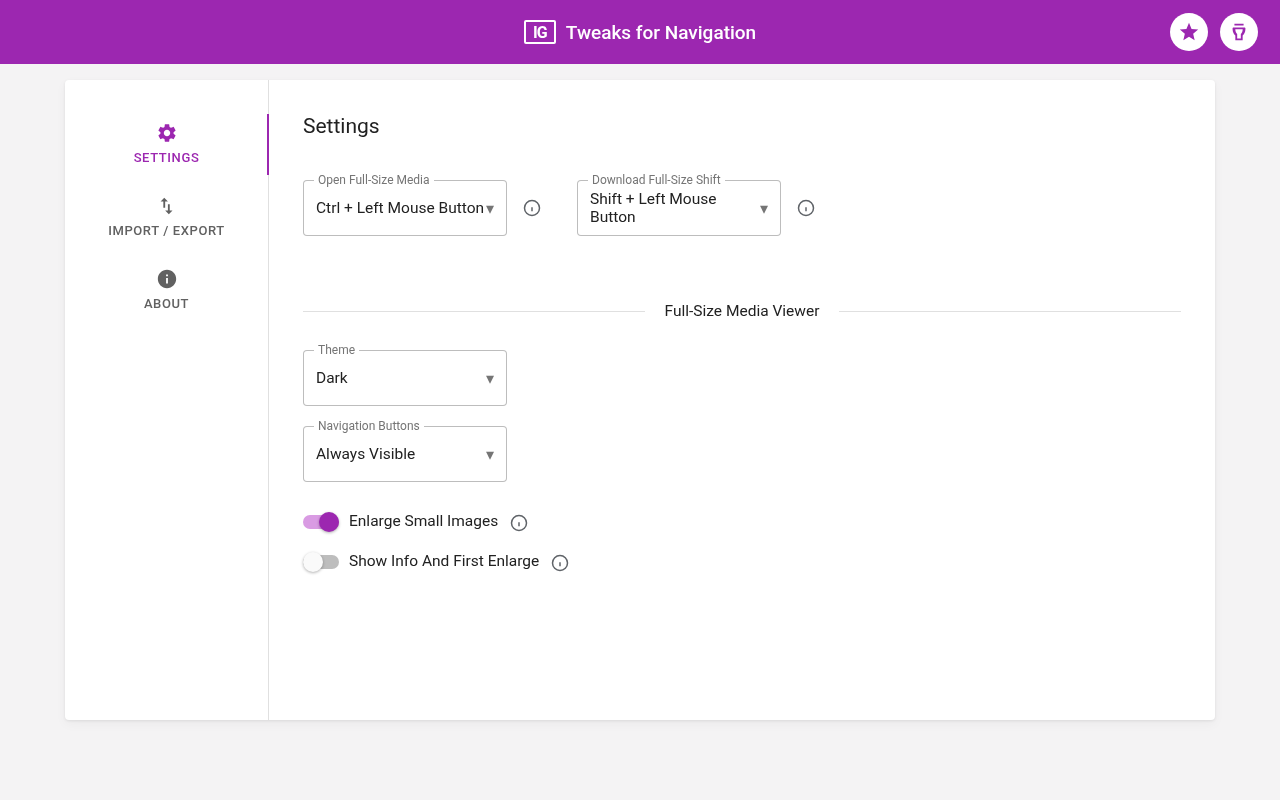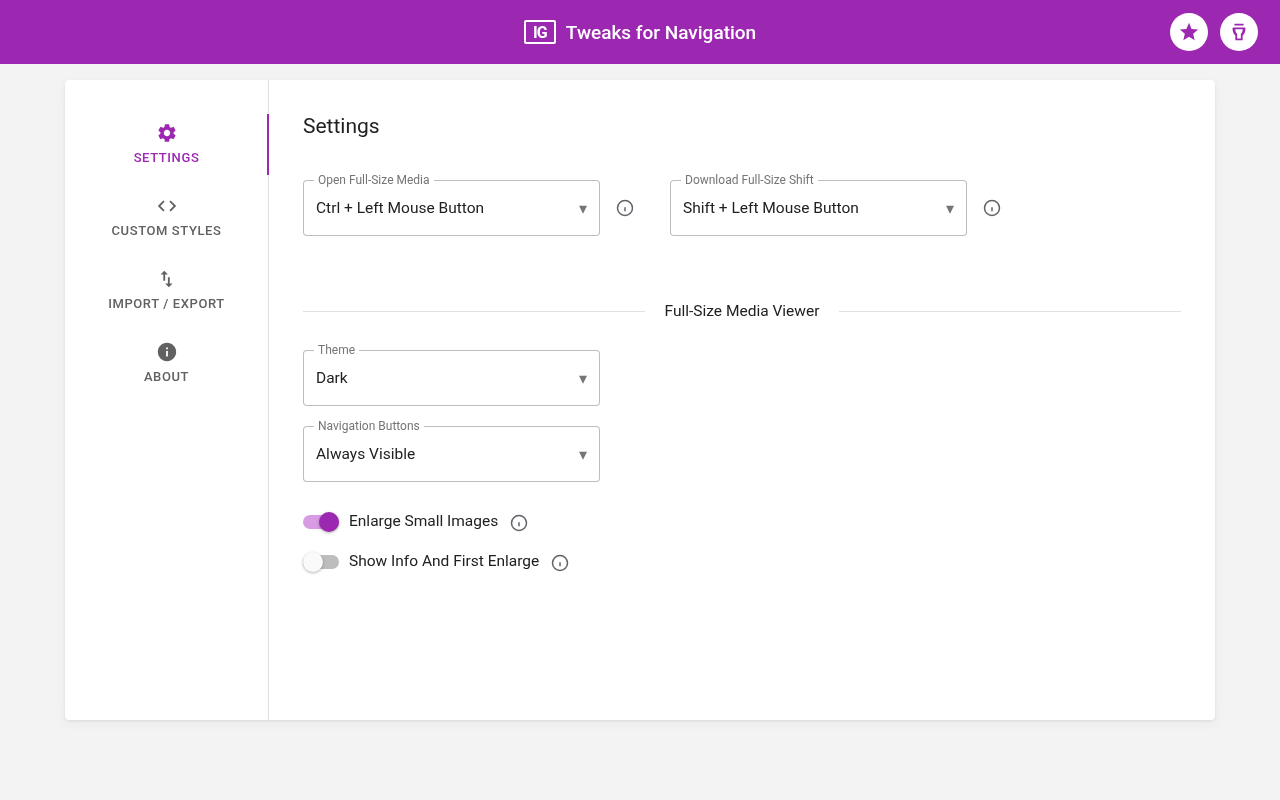--- a/index.html
+++ b/index.html
@@ -16,21 +16,21 @@
 .nav-item { display: flex; flex-direction: column; align-items: center; padding: 14px 8px 16px; cursor: pointer; color: #616161; position: relative; }
 .nav-item.active { color: #9c27b0; }
 .nav-item.active::after { content: ""; position: absolute; right: -1px; top: 6px; bottom: 6px; width: 2px; background: #9c27b0; }
 .nav-item .nicon { width: 22px; height: 22px; margin-bottom: 6px; }
 .nav-item .nicon svg { width: 22px; height: 22px; fill: currentColor; }
 .nav-label { font-size: 13px; letter-spacing: 0.6px; font-weight: 500; }
 .main { flex: 1; padding: 34px 34px 34px 34px; }
 .page-title { font-size: 21px; font-weight: 400; color: #212121; margin-bottom: 42px; }
 .row { display: flex; gap: 34px; margin-bottom: 12px; }
 .field-group { display: flex; align-items: center; gap: 14px; }
-.oselect { position: relative; width: 297px; height: 56px; border: 1px solid rgba(0,0,0,0.26); border-radius: 4px; display: flex; align-items: center; padding: 0 12px; cursor: pointer; background: #fff; }
+.oselect { position: relative; width: 204px; height: 56px; border: 1px solid rgba(0,0,0,0.26); border-radius: 4px; display: flex; align-items: center; padding: 0 12px; cursor: pointer; background: #fff; }
 .oselect .floating { position: absolute; top: -8px; left: 10px; background: #fff; padding: 0 4px; font-size: 12px; color: #757575; }
 .oselect .value { font-size: 15.5px; color: #212121; flex: 1; }
 .oselect .caret { color: #757575; }
 .info-icon { width: 22px; height: 22px; color: #5f6368; display: flex; align-items: center; justify-content: center; cursor: pointer; }
 .info-icon svg { width: 20px; height: 20px; fill: none; stroke: currentColor; stroke-width: 1.8; }
 .section-divider { display: flex; align-items: center; margin: 66px 0 30px; }
 .section-divider hr { flex: 1; border: none; border-top: 1px solid #e0e0e0; }
 .section-divider .sec-title { padding: 0 20px; font-size: 15.5px; color: #212121; }
 .stack { display: flex; flex-direction: column; gap: 20px; margin-bottom: 30px; justify-content: center; }
 .toggles { display: flex; flex-direction: column; gap: 18px; }
@@ -64,26 +64,20 @@
   </div>
 </div>
 
 <div class="shell">
   <div class="sidebar">
     <div class="nav-item active">
       <span class="nicon"><svg viewBox="0 0 24 24">
             <path d="M19.14 12.94c.04-.31.06-.63.06-.94s-.02-.63-.06-.94l2.03-1.58c.18-.14.23-.4.11-.61l-1.92-3.32c-.12-.21-.37-.29-.58-.21l-2.39.96c-.5-.38-1.04-.7-1.63-.94l-.36-2.54c-.03-.23-.23-.4-.46-.4h-3.84c-.23 0-.43.17-.46.4l-.36 2.54c-.59.24-1.13.56-1.63.94l-2.39-.96c-.21-.08-.46 0-.58.21L2.73 8.87c-.12.21-.07.47.11.61l2.03 1.58c-.04.31-.06.63-.06.94s.02.63.06.94l-2.03 1.58c-.18.14-.23.4-.11.61l1.92 3.32c.12.21.37.29.58.21l2.39-.96c.5.38 1.04.7 1.63.94l.36 2.54c.3.23.23.4.46.4h3.84c.23 0 .43-.17.46-.4l.36-2.54c.59-.24 1.13-.56 1.63-.94l2.39.96c.21.08.46 0 .58-.21l1.92-3.32c.12-.21.07-.47-.11-.61l-2.03-1.58zM12 15.5c-1.93 0-3.5-1.57-3.5-3.5s1.57-3.5 3.5-3.5 3.5 1.57 3.5 3.5-1.57 3.5-3.5 3.5z"></path>
           </svg></span>
       <span class="nav-label">SETTINGS</span>
-    </div>
-    <div class="nav-item">
-      <span class="nicon"><svg viewBox="0 0 24 24">
-            <path d="M9.4 16.6L4.8 12l4.6-4.6L8 6l-6 6 6 6 1.4-1.4zm5.2 0l4.6-4.6-4.6-4.6L16 6l6 6-6 6-1.4-1.4z"></path>
-          </svg></span>
-      <span class="nav-label">CUSTOM STYLES</span>
     </div>
     <div class="nav-item">
       <span class="nicon"><svg viewBox="0 0 24 24">
             <path d="M9 3L5 7h3v7h2V7h3L9 3zm6 14v-7h-2v7h-3l4 4 4-4h-3z"></path>
           </svg></span>
       <span class="nav-label">IMPORT / EXPORT</span>
     </div>
     <div class="nav-item">
       <span class="nicon"><svg viewBox="0 0 24 24">
             <path d="M12 2C6.48 2 2 6.48 2 12s4.48 10 10 10 10-4.48 10-10S17.52 2 12 2zm1 15h-2v-6h2v6zm0-8h-2V7h2v2z"></path>

